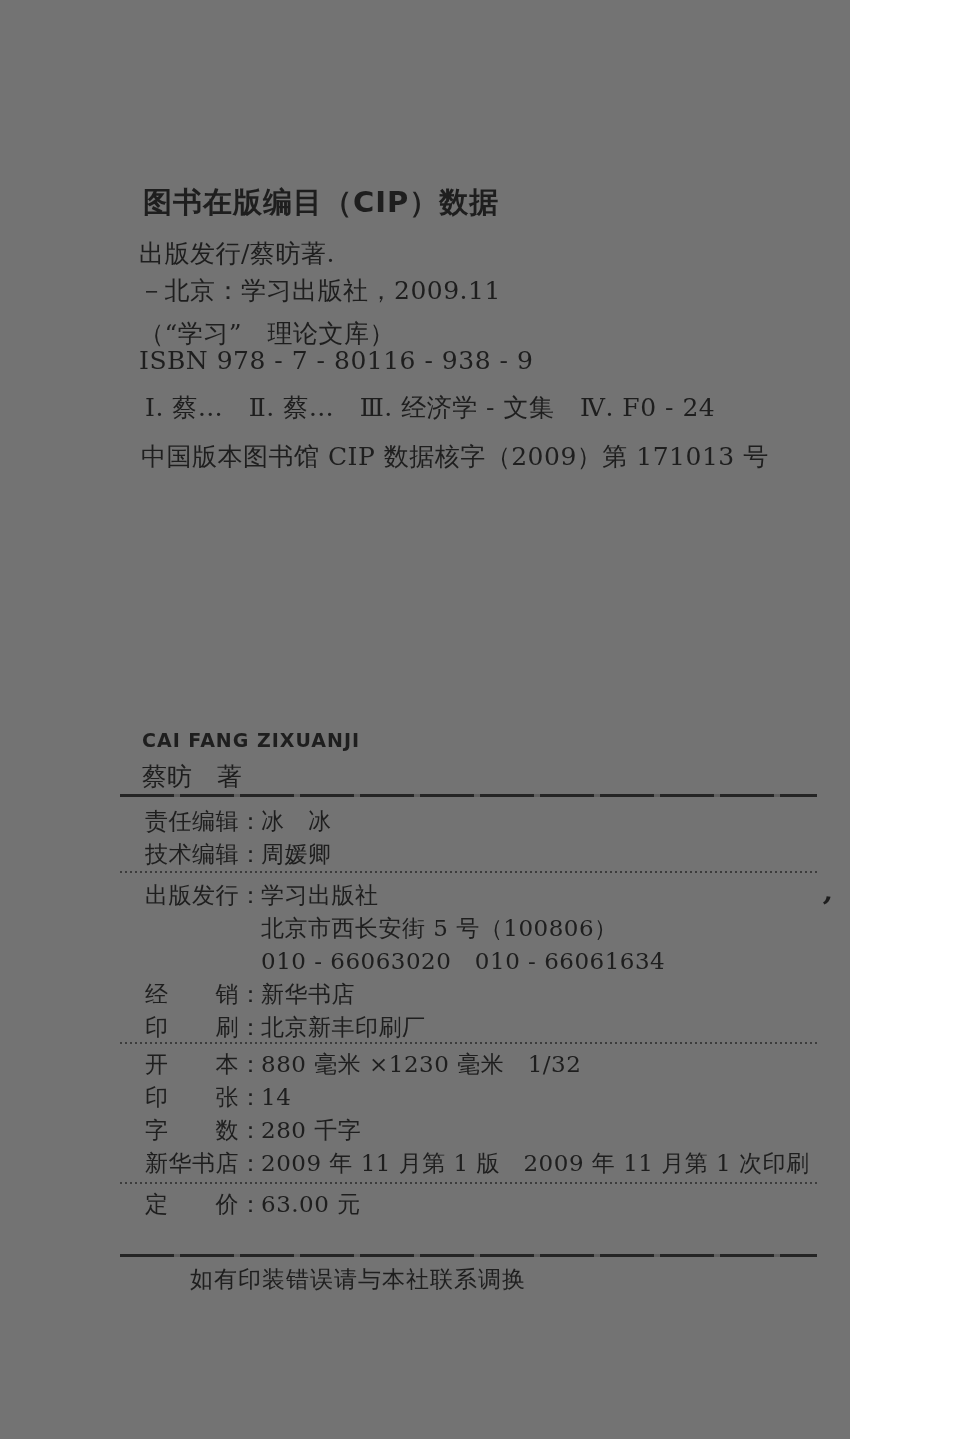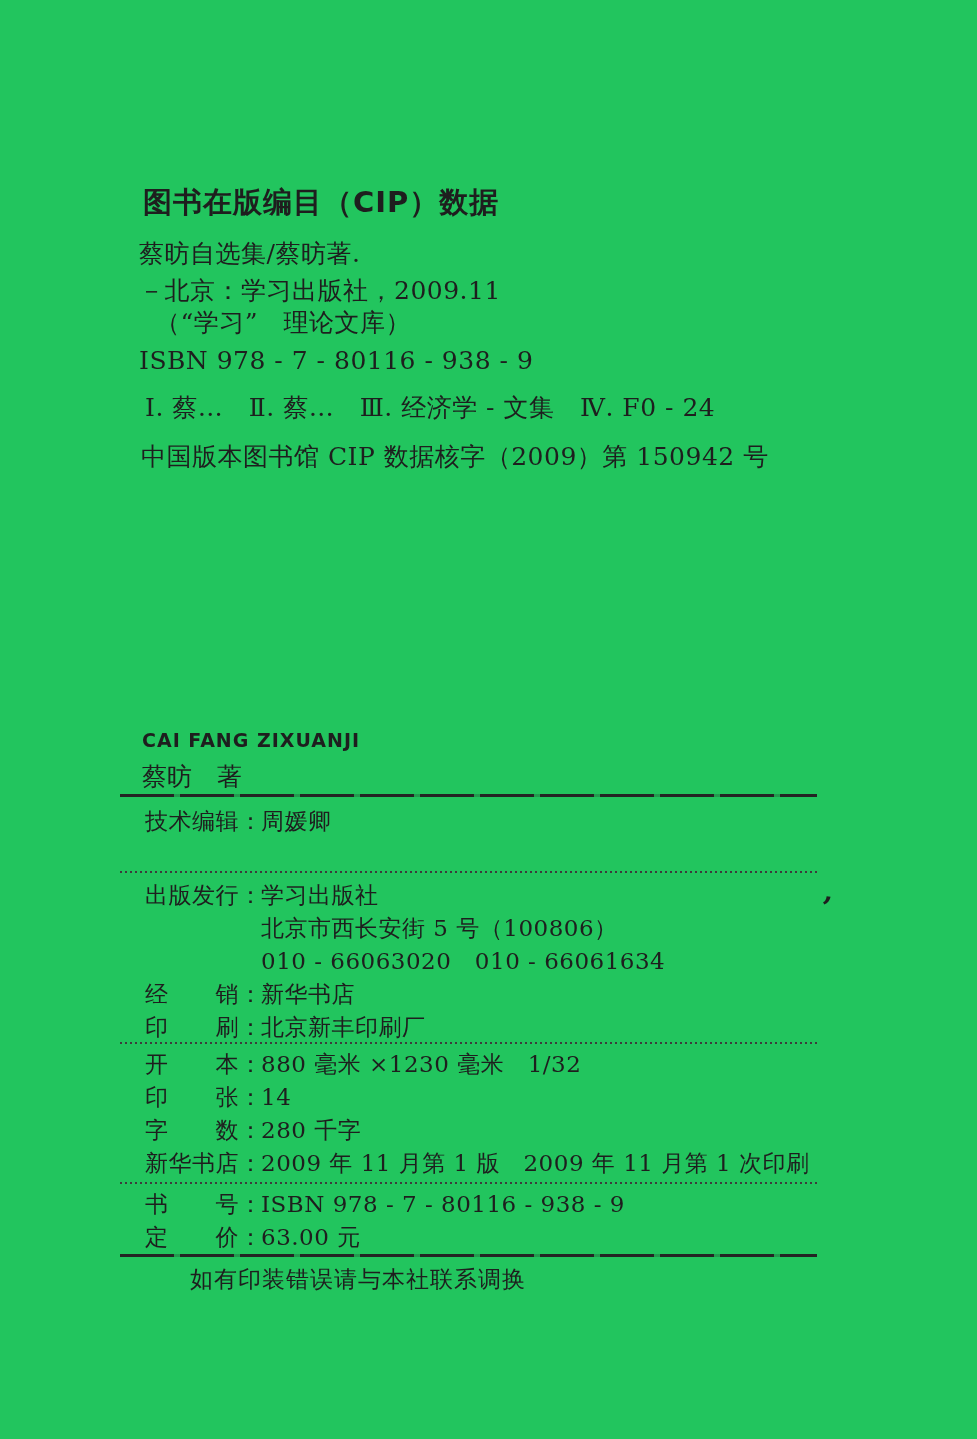--- a/index.html
+++ b/index.html
@@ -1,33 +1,33 @@
 <!DOCTYPE html>
 <html><head>
 <meta charset="utf-8">
 <style>
   html,body{margin:0;padding:0;background:#ffffff;}
   .page{
     position:relative;
-    width:977px;height:1439px;
-    background:#22c55e;
+    width:850px;height:1439px;
+    background:#737373;
     overflow:hidden;
     color:#1e1e1e;
     font-family:"DejaVu Serif","Liberation Serif",serif;
   }
   .abs{position:absolute;white-space:nowrap;}
   .sans{font-family:"DejaVu Sans","Liberation Sans",sans-serif;}
   .bold{font-weight:700;}
 
   
   .cip-title{left:143px;top:183px;font-size:29px;letter-spacing:1px;}
   .cip-line{left:139px;font-size:25px;letter-spacing:0.5px;}
   .cip-l1{top:237px;}
   .cip-l2{top:274px;}
-  .cip-l3{top:306px;margin-left:16px;}
+  .cip-l3{top:317px;}
   .cip-l4{top:346px;}
   .cip-class{left:145px;top:391px;font-size:25px;letter-spacing:0.5px;}
   .cip-record{left:141px;top:440px;font-size:25px;letter-spacing:0.5px;}
 
   
   .book-title{left:143px;top:686px;font-size:28px;letter-spacing:2px;}
   .pinyin{left:142px;top:729px;font-size:19px;letter-spacing:1px;font-weight:700;text-align:right;}
   .author{left:142px;top:760px;font-size:25px;}
 
   
@@ -53,33 +53,36 @@
 
   .note{left:190px;top:1264px;font-size:23px;letter-spacing:1px;}
   .stray{left:821px;top:890px;font-size:30px;font-weight:700;transform:rotate(8deg);}
 </style>
 </head>
 <body>
 
 <div class="page">
 
   <div class="abs sans bold cip-title">图书在版编目（CIP）数据</div>
-  <div class="abs cip-line cip-l1">蔡昉自选集/蔡昉著.</div>
+  <div class="abs cip-line cip-l1">出版发行/蔡昉著.</div>
   <div class="abs cip-line cip-l2">－北京：学习出版社，2009.11</div>
   <div class="abs cip-line cip-l3">（“学习”　理论文库）</div>
   <div class="abs cip-line cip-l4">ISBN 978 - 7 - 80116 - 938 - 9</div>
   <div class="abs cip-class">Ⅰ. 蔡…　Ⅱ. 蔡…　Ⅲ. 经济学 - 文集　Ⅳ. F0 - 24</div>
-  <div class="abs cip-record">中国版本图书馆 CIP 数据核字（2009）第 150942 号</div>
+  <div class="abs cip-record">中国版本图书馆 CIP 数据核字（2009）第 171013 号</div>
 
   <div class="abs sans pinyin">CAI FANG ZIXUANJI</div>
   <div class="abs author">蔡昉　著</div>
 
   <div class="rule rule-solid rule-1"></div>
 
   <div class="block blk-editors">
+    <div class="row">
+      <span class="lbl">责任编辑：</span><span>冰　冰</span>
+    </div>
     <div class="row">
       <span class="lbl">技术编辑：</span><span>周媛卿</span>
     </div>
   </div>
 
   <div class="rule rule-dotted rule-2"></div>
 
   <div class="block blk-publish">
     <div class="row">
       <span class="lbl">出版发行：</span><span>学习出版社</span>
@@ -112,23 +115,20 @@
     </div>
     <div class="row">
       <span class="lbl">新华书店：</span><span>2009 年 11 月第 1 版　2009 年 11 月第 1 次印刷</span>
     </div>
   </div>
 
   <div class="rule rule-dotted rule-4"></div>
 
   <div class="block blk-isbn">
     <div class="row">
-      <span class="lbl">书　　号：</span><span>ISBN 978 - 7 - 80116 - 938 - 9</span>
-    </div>
-    <div class="row">
       <span class="lbl">定　　价：</span><span>63.00 元</span>
     </div>
   </div>
 
   <div class="rule rule-solid rule-5"></div>
 
   <div class="abs note">如有印装错误请与本社联系调换</div>
 
   <div class="abs stray">’</div>
 

